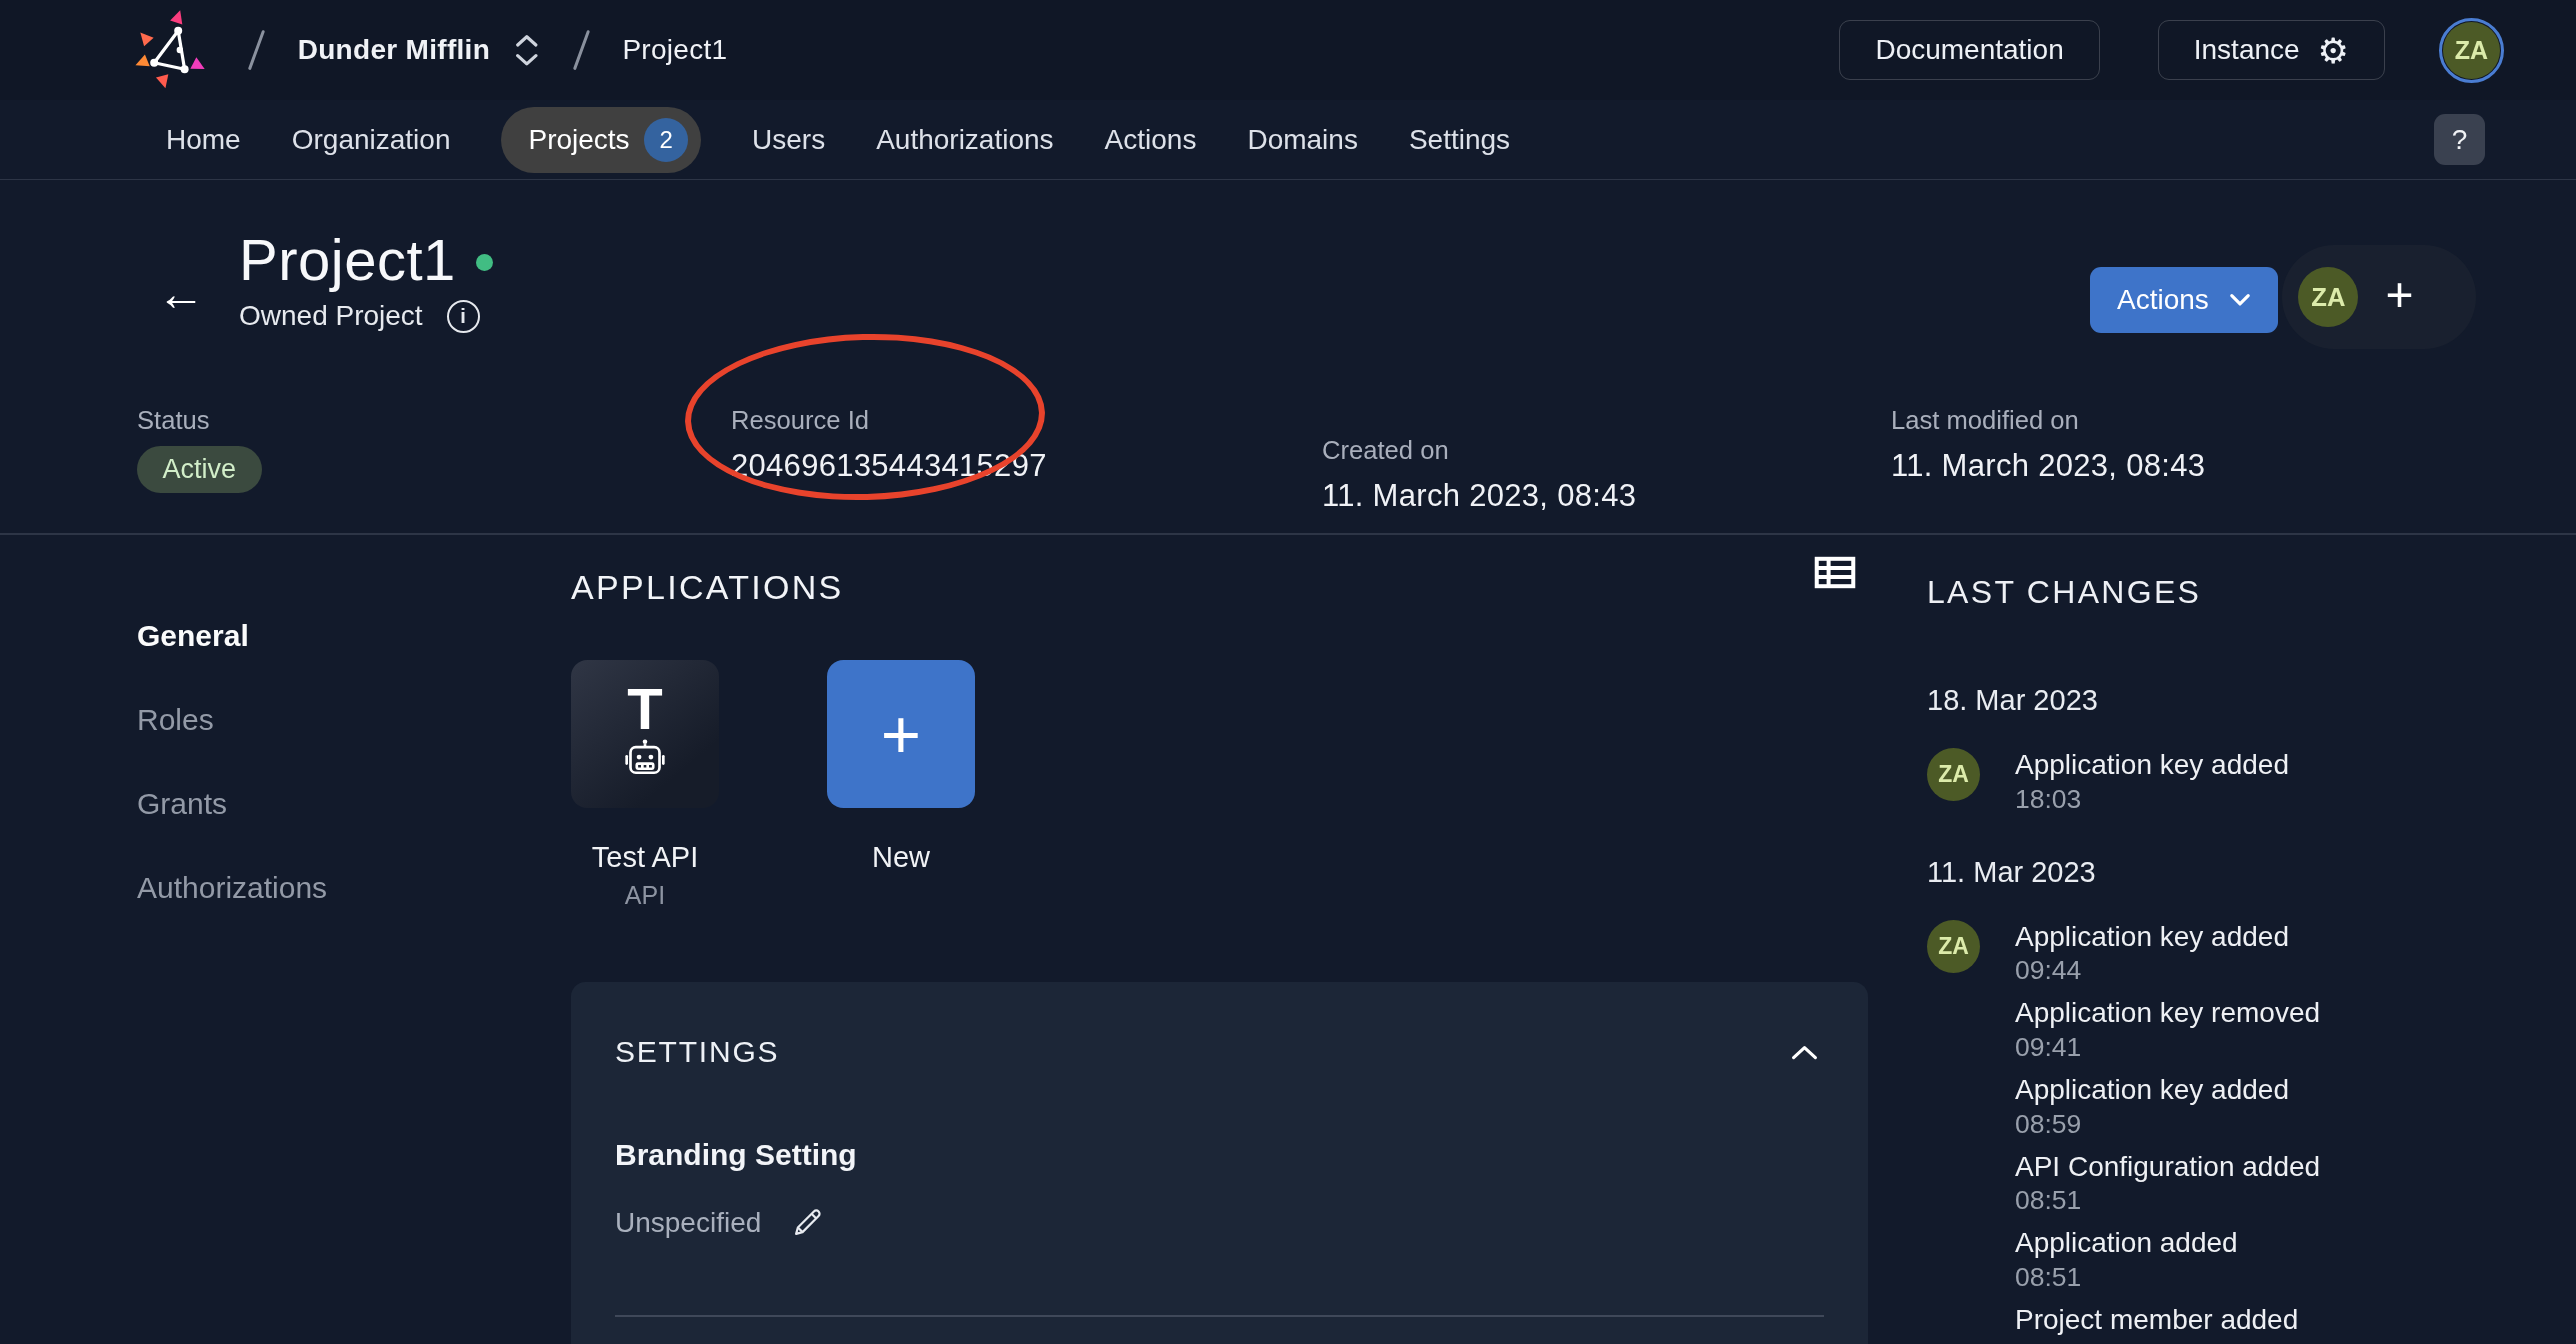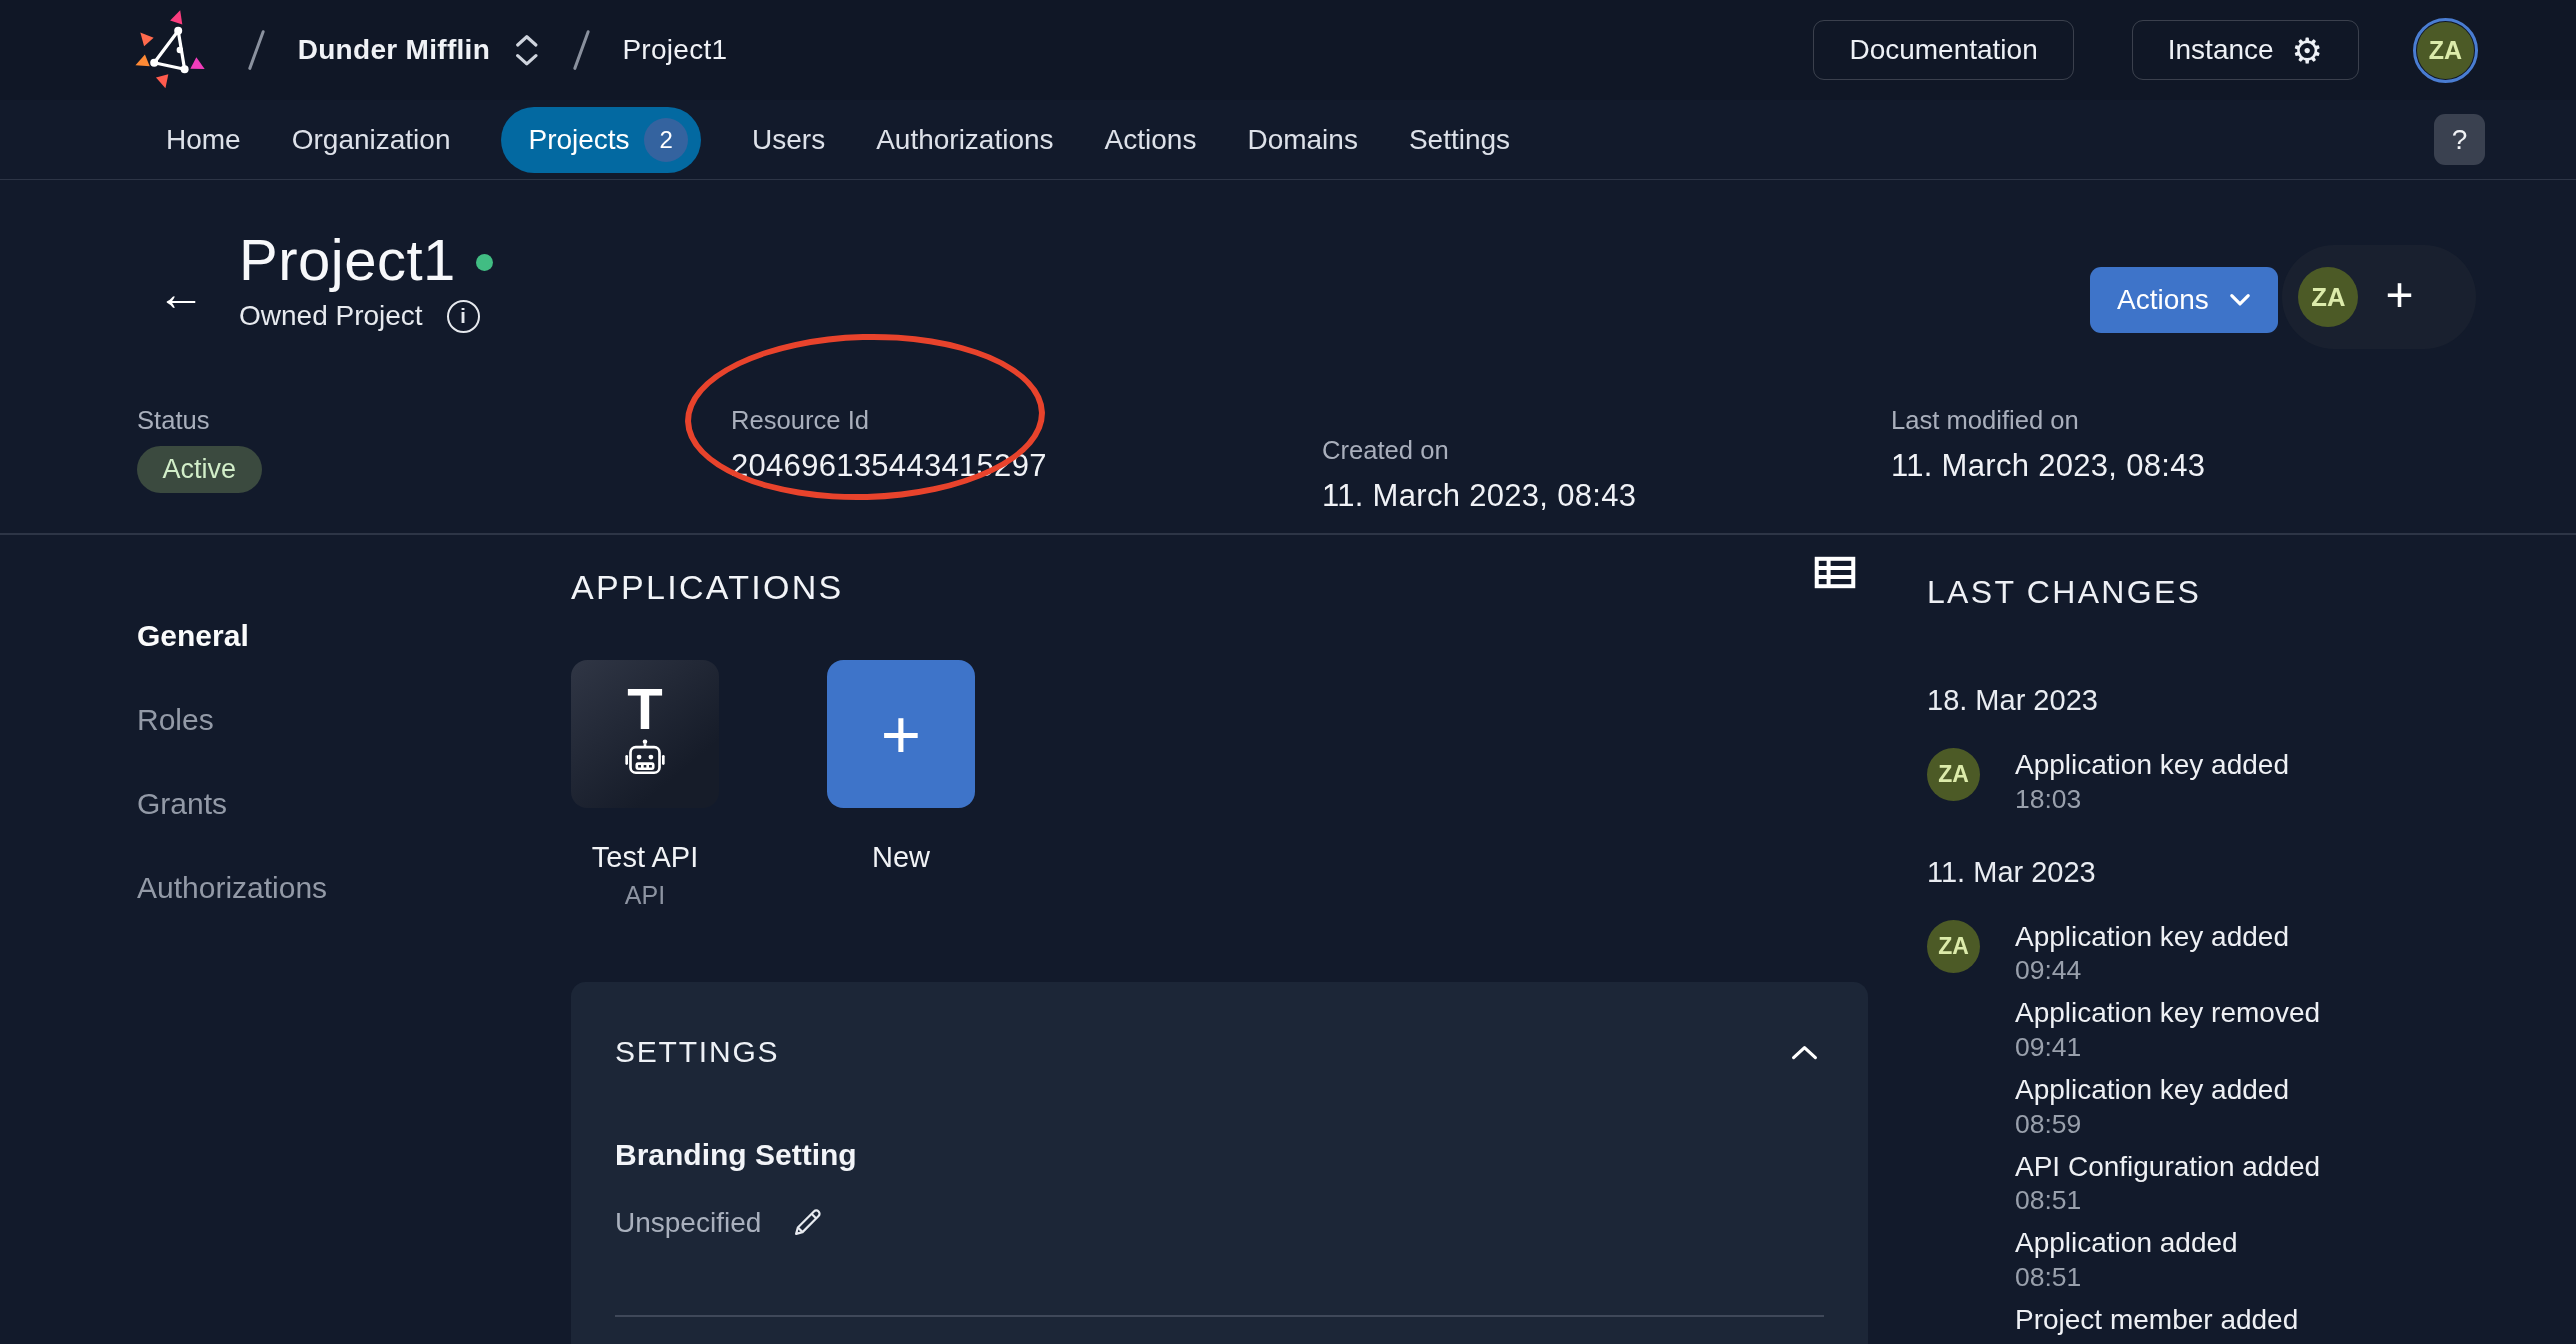--- a/index.html
+++ b/index.html
@@ -2,39 +2,39 @@
 <html style="font-size:14.6px"><head>
 <meta charset="utf-8">
 <style>
   * { margin:0; padding:0; box-sizing:border-box; }
   html,body { background:#0c1220; }
   body { font-family:"Liberation Sans","DejaVu Sans",sans-serif; }
   #app { position:relative; width:2576px; height:1345px; background:#121a2b; overflow:hidden; color:#eef1f6; }
 
   
   .toolbar { position:absolute; left:0; top:0; right:0; height:100px; background:#101726;
-             display:flex; align-items:center; padding:0 102px 0 135px; }
+             display:flex; align-items:center; padding:0 76px 0 135px; }
   .logo { width:80px; height:80px; display:flex; align-items:center; justify-content:center; cursor:pointer; }
   .crumb-sep { width:2.7px; height:42px; background:#8a919e; transform:rotate(20deg); margin:0 40px; border-radius:1.8px; }
   .crumb-text { font-size:28px; color:#f0f2f6; font-weight:600; letter-spacing:0.3px; }
   .crumb-project { font-weight:500; }
   .unfold { margin-left:24px; display:flex; flex-direction:column; gap:3.7px; cursor:pointer; }
   .toolbar-right { margin-left:auto; display:flex; align-items:center; gap:58px; }
   .btn-outline { height:60px; padding:0 35px; border:1.8px solid rgba(255,255,255,.18); border-radius:11px;
                  background:transparent; color:#eef1f6; font-size:28px; display:flex; align-items:center; gap:18px; cursor:pointer; }
   .gear-glyph { font-size:35px; line-height:1; }
   .avatar { border-radius:50%; background:#4c5a26; color:#dcebaa; font-weight:700;
             display:flex; align-items:center; justify-content:center; }
   .avatar-top { width:57px; height:57px; font-size:25px; outline:3.7px solid #4a7dd2; outline-offset:1.8px; cursor:pointer; }
 
   
   .nav { position:absolute; left:0; top:100px; right:0; height:80px; display:flex; align-items:center;
          gap:51px; padding:0 91px 0 166px; border-bottom:1.8px solid rgba(140,150,170,.22); }
   .nav-item { font-size:28px; color:#dde1e9; font-weight:500; cursor:pointer; white-space:nowrap; }
-  .nav-pill { background:#0369a1; color:#fff; border-radius:913px; padding:11px 12.8px 11px 27px;
+  .nav-pill { background:#404040; color:#fff; border-radius:913px; padding:11px 12.8px 11px 27px;
               display:flex; align-items:center; gap:14.6px; }
   .nav-badge { width:44px; height:44px; border-radius:50%; background:#34639f; font-size:24px;
                display:flex; align-items:center; justify-content:center; }
   .help-btn { margin-left:auto; width:51px; height:51px; border-radius:11px; background:#3a4150;
               font-size:28px; color:#f0f2f5; display:flex; align-items:center; justify-content:center; cursor:pointer; }
 
   
   .back-arrow { position:absolute; left:157px; top:270px; font-size:48px; color:#fff; cursor:pointer; line-height:1; }
   .title-wrap { position:absolute; left:239px; top:230px; }
   .title-row { display:flex; align-items:flex-start; gap:20px; }

